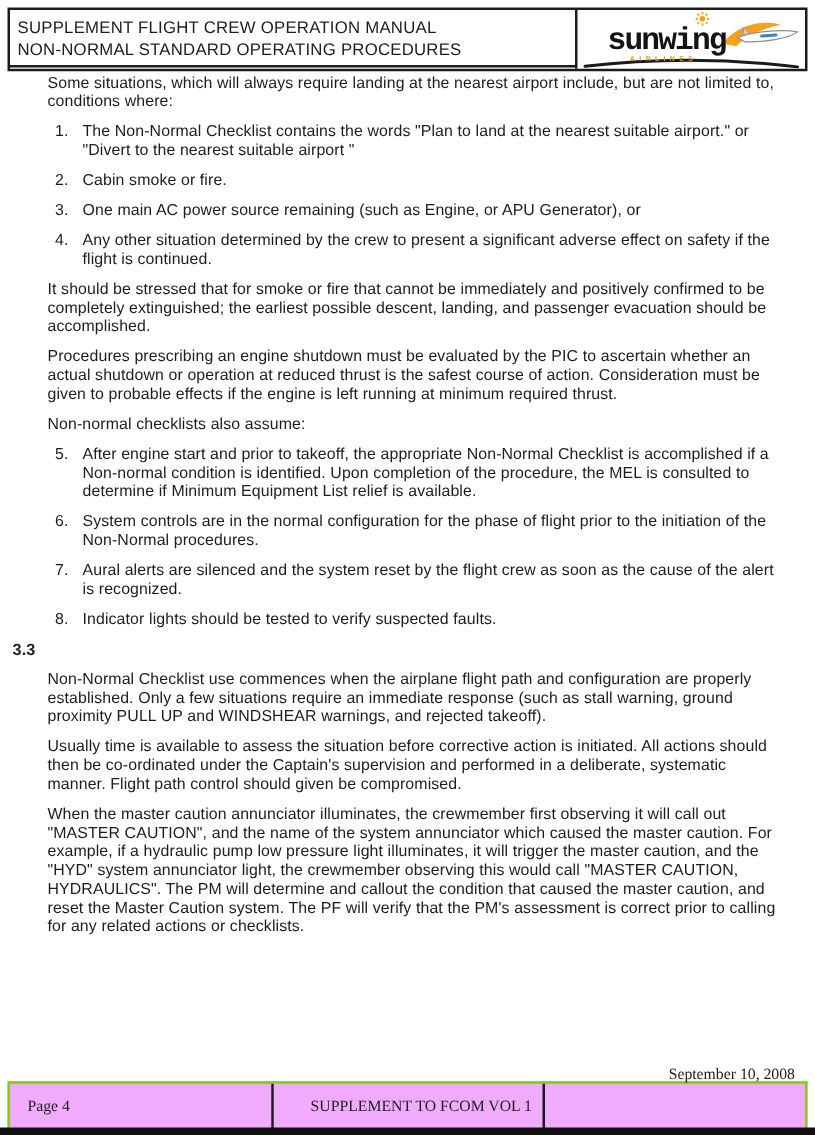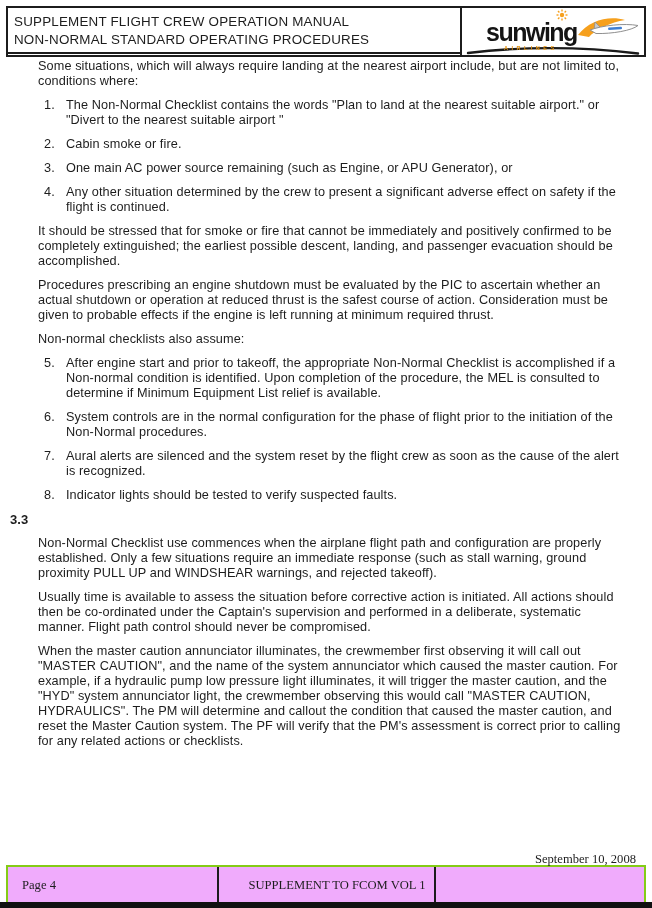--- a/index.html
+++ b/index.html
@@ -10,21 +10,21 @@
   }
   
   .header { position:absolute; top:6px; left:6px; right:6px; height:47px;
             border:2px solid #1c1c1c; display:flex; background:#fff; }
   .header-text { flex:1; align-self:flex-start; border-bottom:2px solid #1c1c1c;
                  padding:5px 8px 3px 6px; }
   .h-line { font-size:13.4px; line-height:18px; white-space:nowrap; letter-spacing:0.2px; }
   .header-logo { width:182px; border-left:2px solid #1c1c1c; position:relative; }
   .logo-svg { position:absolute; left:0; top:0; }
   .brand { position:absolute; top:12px; left:24px; font-size:25px; line-height:1;
-           letter-spacing:-1.5px; color:#141414; }
+           letter-spacing:-1.5px; color:#141414;font-family:Liberation Mono, monospace; }
   .brand .b1 { font-weight:600; }
   .brand .b2 { font-weight:800; }
   .airlines { position:absolute; top:37px; left:42px; font-size:5.5px; font-weight:bold;
               letter-spacing:3.5px; color:#e8940f; }
   
   .content { position:absolute; top:59px; left:38px; width:593px;
              font-size:12.7px; line-height:15px; letter-spacing:0.1px; }
   .para { margin:0 0 9px 0; }
   .list-item { display:flex; margin:0 0 9px 0; }
   .num { width:28px; flex:none; padding-left:6px; box-sizing:border-box; }
@@ -121,21 +121,21 @@
     <div class="list-item">
       <span class="num">8.</span>
       <span class="itx">Indicator lights should be tested to verify suspected faults.</span>
     </div>
 
     <div class="section-head">
       <span class="sec-num">3.3</span>
     </div>
 
     <p class="para">Non-Normal Checklist use commences when the airplane flight path and configuration are properly established.  Only a few situations require an immediate response (such as stall warning, ground proximity PULL UP and WINDSHEAR warnings, and rejected takeoff).</p>
-    <p class="para">Usually time is available to assess the situation before corrective action is initiated. All actions should then be co-ordinated under the Captain's supervision and performed in a deliberate, systematic manner. Flight path control should never be compromised.</p>
+    <p class="para">Usually time is available to assess the situation before corrective action is initiated. All actions should then be co-ordinated under the Captain's supervision and performed in a deliberate, systematic manner. Flight path control should given be compromised.</p>
     <p class="para">When the master caution annunciator illuminates, the crewmember first observing it will call out "MASTER CAUTION", and the name of the system annunciator which caused the master caution. For example, if a hydraulic pump low pressure light illuminates, it will trigger the master caution, and the "HYD" system annunciator light, the crewmember observing this would call "MASTER CAUTION, HYDRAULICS". The PM will determine and callout the condition that caused the master caution, and reset the Master Caution system. The PF will verify that the PM's assessment is correct prior to calling for any related actions or checklists.</p>
   </div>
 
   <div class="footer">
     <div class="f-left">
       <span>Page 4</span>
     </div>
     <div class="f-center">
       <div>SUPPLEMENT TO FCOM VOL 1</div>
     </div>

